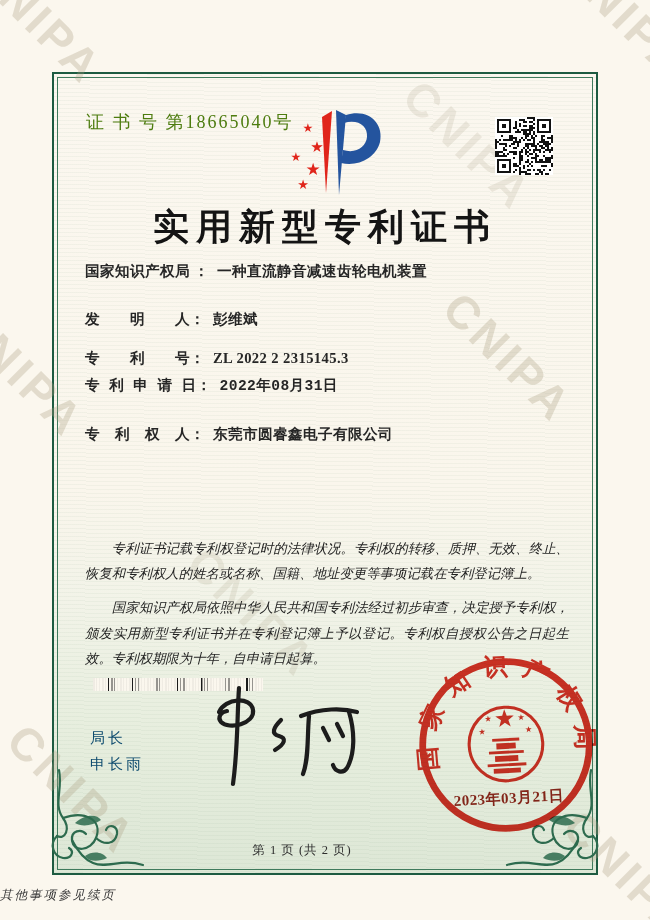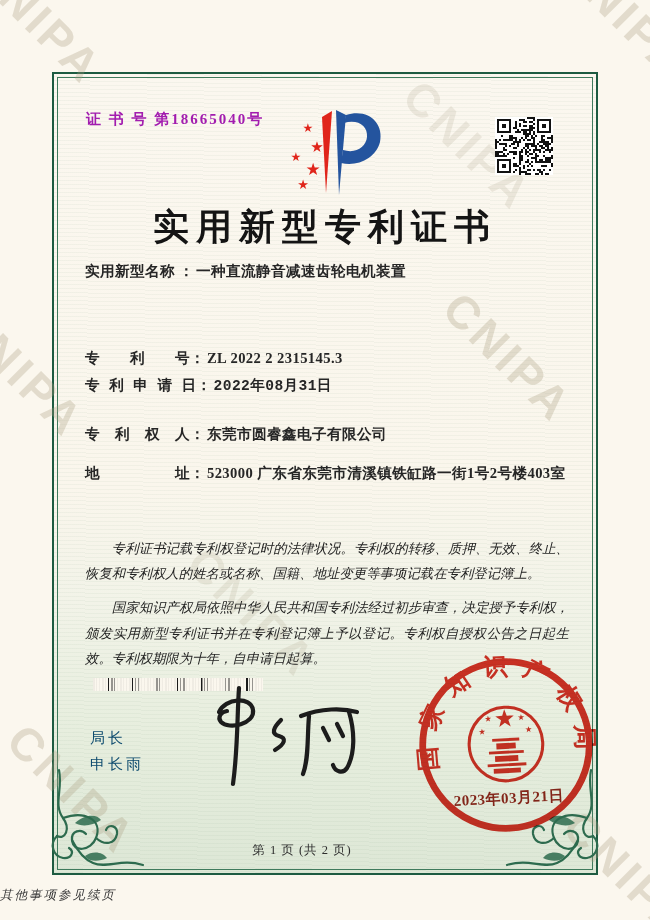--- a/index.html
+++ b/index.html
@@ -15,31 +15,31 @@
   
   .frame{position:absolute;z-index:0;left:52px;top:72px;width:546px;height:803px;box-sizing:border-box;
       border:2.5px solid #1d5b41;
       background:
         repeating-linear-gradient(1deg, rgba(120,155,125,0.07) 0 1px, rgba(0,0,0,0) 1px 4px),
         linear-gradient(180deg,#fbf7ef 0%,#faf6ec 52%,#f2f3e8 66%,#e7eede 82%,#dde7d6 100%);}
   .frame::before{content:"";position:absolute;inset:3px;border:1px solid #3f7a5c;}
 
   .flourish{position:absolute;z-index:2;}
 
-  .cert-number{position:absolute;z-index:2;left:86px;top:110px;font-size:15px;letter-spacing:2px;color:#a21caf;font-weight:700;}
+  .cert-number{position:absolute;z-index:2;left:86px;top:110px;font-size:18px;letter-spacing:2px;color:#4d7c0f;font-weight:400;}
 
   .logo{position:absolute;z-index:2;left:272px;top:106px;}
   .qr{position:absolute;z-index:2;left:495px;top:117px;width:58px;height:58px;background:#fff;}
 
   .title{position:absolute;z-index:2;left:0;top:203px;width:650px;text-align:center;
       font-size:36px;font-weight:bold;letter-spacing:7px;color:#141414;}
 
   .frow{position:absolute;z-index:2;left:85px;font-size:14.6px;color:#262626;font-weight:600;white-space:nowrap;letter-spacing:0.4px;}
   .flabel{display:inline-block;}
-  .fvalue{display:inline-block;margin-left:2px;}
+  .fvalue{display:inline-block;margin-left:8px;}
   .pair2{margin-left:30px;}
 
   .paras{position:absolute;z-index:2;left:85px;top:536px;width:484px;font-size:13.4px;line-height:1.88;
       color:#1f1f1f;font-style:italic;text-align:justify;}
   .paras p{margin:0 0 9px 0;text-indent:2em;}
 
   .barcode{position:absolute;z-index:2;left:93px;top:678px;width:170px;height:13px;
       background:
         repeating-linear-gradient(90deg, rgba(251,247,238,0.95) 0 15px, transparent 15px 17px, rgba(251,247,238,0.55) 17px 23px),
         repeating-linear-gradient(90deg,#1b1b1b 0 2px,#f6f3ea 2px 3px,#1b1b1b 3px 4px,#f6f3ea 4px 6px,#1b1b1b 6px 7px,#f6f3ea 7px 9px);}
@@ -385,33 +385,33 @@
     <g fill="#111111">
       <rect x="3.5" y="3.5" width="2" height="2"></rect>
         <rect x="23.5" y="3.5" width="2" height="2"></rect>
         <rect x="3.5" y="23.5" width="2" height="2"></rect>
     </g>
   </svg>
 
   <div class="title">实用新型专利证书</div>
 
   <div class="frow" style="top:262px;">
-    <span class="flabel">实用新型名称 ：</span><span class="fvalue">一种直流静音减速齿轮电机装置</span>
+    <span class="flabel">国家知识产权局 ：</span><span class="fvalue">一种直流静音减速齿轮电机装置</span>
+  </div>
+  <div class="frow" style="top:310px;">
+    <span class="flabel">发　　明　　人：</span><span class="fvalue">彭维斌</span>
   </div>
   <div class="frow" style="top:349px;text-decoration:underline;">
     <span class="flabel">专　　利　　号：</span><span class="fvalue">ZL 2022 2 2315145.3</span>
   </div>
   <div class="frow" style="top:376px;font-family:Liberation Mono, monospace;">
     <span class="flabel">专 利 申 请 日：</span><span class="fvalue">2022年08月31日</span>
   </div>
   <div class="frow" style="top:425px;">
     <span class="flabel">专　利　权　人：</span><span class="fvalue">东莞市圆睿鑫电子有限公司</span>
-  </div>
-  <div class="frow" style="top:464px;">
-    <span class="flabel">地　　　　　址：</span><span class="fvalue">523000 广东省东莞市清溪镇铁缸路一街1号2号楼403室</span>
   </div>
 
   <div class="paras">
     <p>专利证书记载专利权登记时的法律状况。专利权的转移、质押、无效、终止、恢复和专利权人的姓名或名称、国籍、地址变更等事项记载在专利登记簿上。</p>
     <p>国家知识产权局依照中华人民共和国专利法经过初步审查，决定授予专利权，颁发实用新型专利证书并在专利登记簿上予以登记。专利权自授权公告之日起生效。专利权期限为十年，自申请日起算。</p>
   </div>
 
   <div class="barcode"></div>
 
   <div class="signer" style="top:729px;">局长</div>

